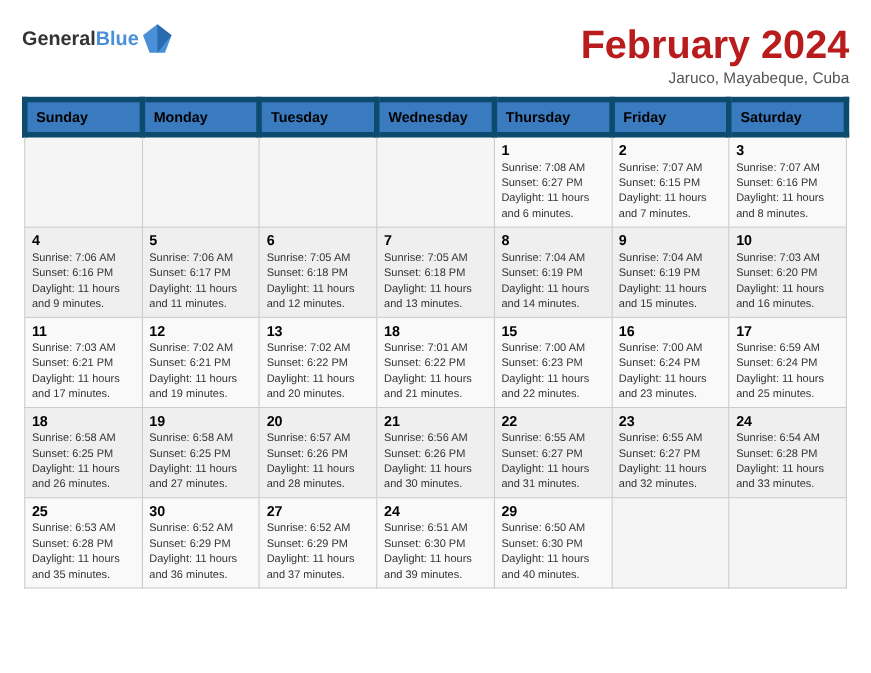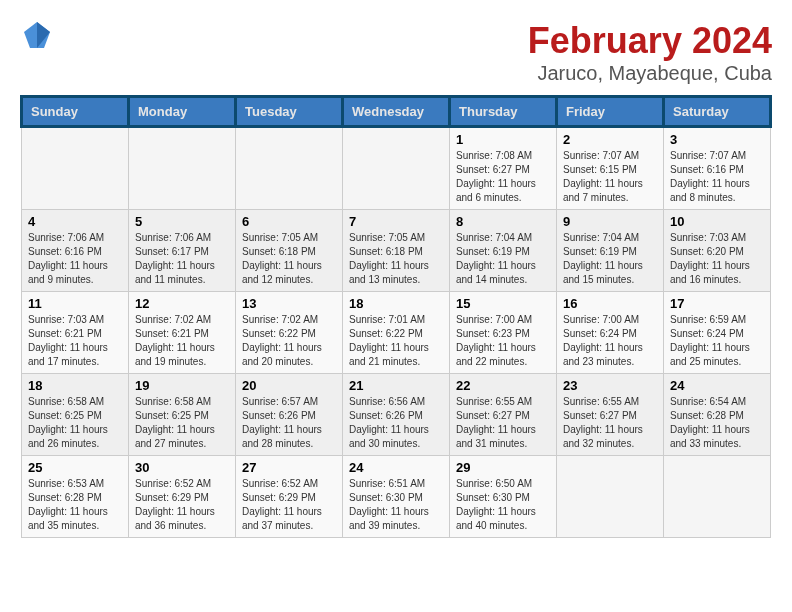--- a/index.html
+++ b/index.html
@@ -37,36 +37,36 @@
     }
     .title-block {
       text-align: right;
     }
     .month-year {
       font-size: 36px;
       font-weight: bold;
       color: #b91c1c;
     }
     .location {
-      font-size: 20px;
+      font-size: 14px;
       color: #555;
     }
     table {
       width: 100%;
       border-collapse: collapse;
       font-size: 11px;
     }
     thead tr th {
       background-color: #3a7abf;
-      color: #e5e5e5;
+      color: #000000;
       text-align: left;
       padding: 6px 8px;
       font-size: 13px;
       font-weight: bold;
-      border: 3px solid #0c4a6e;
+      border: 5px solid #0c4a6e;
     }
     tbody tr td {
       border: 1px solid #ccc;
       vertical-align: top;
       padding: 4px 6px;
       height: 80px;
       width: calc(100% / 7);
     }
     tbody tr:nth-child(odd) td {
       background-color: #f9f9f9;
@@ -87,20 +87,23 @@
     }
     .empty-cell {
       background-color: #f5f5f5 !important;
     }
   </style>
 </head>
 <body>
 
 <div class="header">
   <div class="logo">
+    <div>
+      <span class="logo-text-general">General</span><span class="logo-text-blue">Blue</span>
+    </div>
     <svg class="logo-icon" viewBox="0 0 30 30">
       <polygon points="15,2 28,12 22,28 8,28 2,12" fill="#4a90d9"></polygon>
       <polygon points="15,2 28,12 15,28" fill="#2a6aaf"></polygon>
     </svg>
   </div>
   <div class="title-block">
     <div class="month-year">February 2024</div>
     <div class="location">Jaruco, Mayabeque, Cuba</div>
   </div>
 </div>

